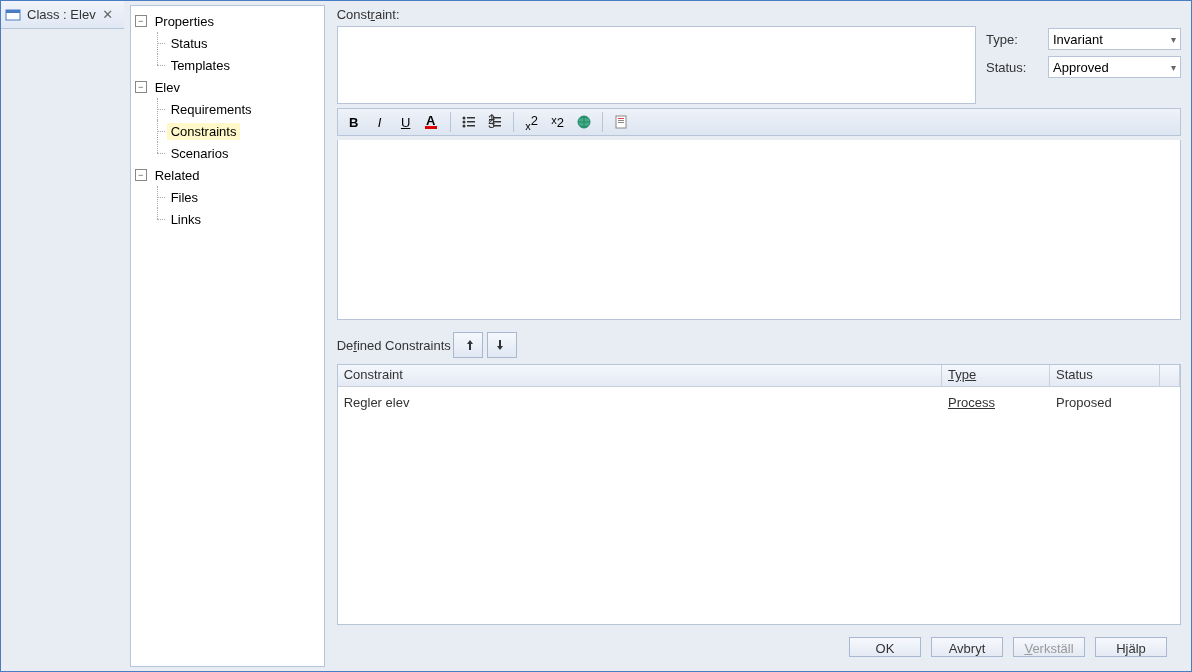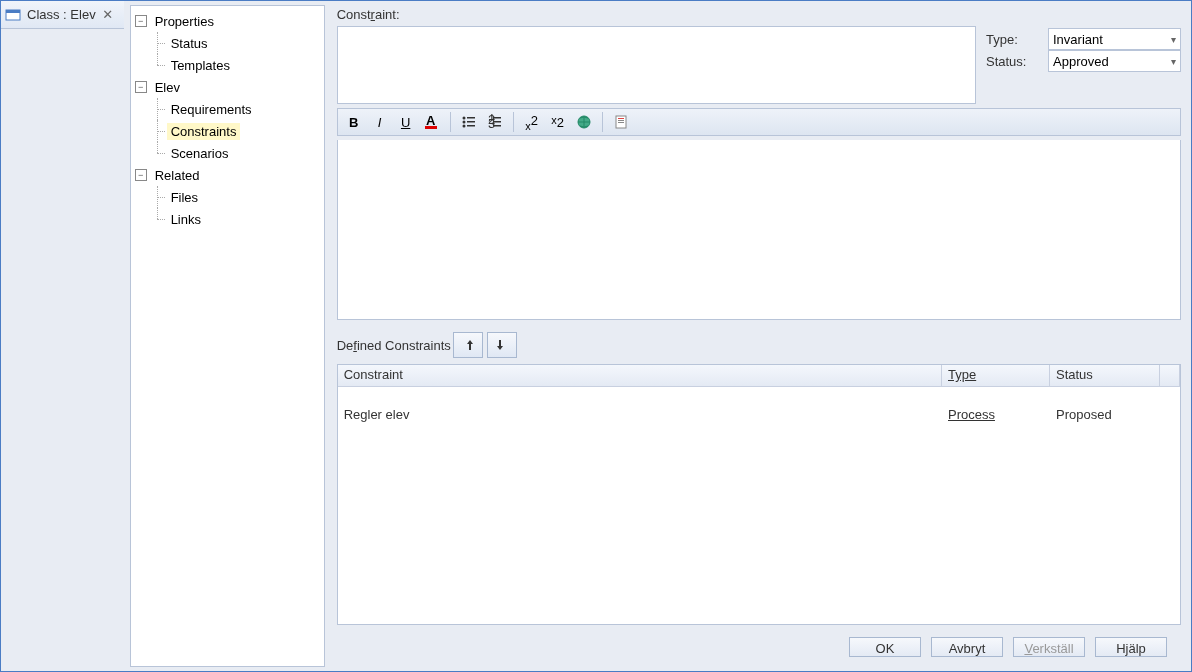--- a/index.html
+++ b/index.html
@@ -24,21 +24,21 @@
     .tree-line.last::before { bottom: 50%; }
     .tree-label { padding: 1px 4px; color: #000000; }
     .tree-label.selected { background: #fff8c8; }
     
     .main-panel { flex: 1; padding: 6px 10px; display: flex; flex-direction: column; gap: 4px; overflow: hidden; }
     
     .row-constraint-label { color: #333; }
     
     .constraint-row { display: flex; gap: 10px; align-items: flex-start; }
     .constraint-textarea { flex: 1; height: 78px; border: 1px solid #b8c4d8; background: #fff; resize: none; padding: 4px; }
-    .type-status-col { width: 195px; display: flex; flex-direction: column; padding-top: 2px; }
+    .type-status-col { width: 195px; display: flex; flex-direction: column; gap: 6px; padding-top: 2px; }
     .ts-row { display: flex; align-items: center; gap: 6px; }
     .ts-label { width: 56px; color: #333; }
     .dropdown { flex: 1; height: 22px; border: 1px solid #b8c4d8; background: #fff; display: flex; align-items: center; padding: 0 4px; position: relative; }
     .dropdown::after { content: '▾'; position: absolute; right: 4px; color: #666; font-size: 10px; }
     
     .editor-toolbar { height: 28px; background: linear-gradient(#eef2f9, #dde5f1); border: 1px solid #b8c4d8; display: flex; align-items: center; padding: 0 4px; gap: 2px; }
     .tb-btn { width: 24px; height: 22px; display: flex; align-items: center; justify-content: center; cursor: pointer; border: 1px solid transparent; }
     .tb-sep { width: 1px; height: 20px; background: #b8c4d8; margin: 0 4px; }
     
     .editor-area { height: 180px; border: 1px solid #b8c4d8; border-top: none; background: #fff; padding: 6px; }
@@ -50,21 +50,21 @@
     .action-btns { margin-left: auto; display: flex; gap: 8px; }
     .action-btn { width: 76px; height: 26px; border: 1px solid #a8b8d0; background: linear-gradient(#f6f8fc, #e0e8f4); cursor: pointer; text-align: center; line-height: 24px; color: #333; }
     .action-btn.disabled { color: #999; }
     .action-btn .ul { text-decoration: underline; }
     
     .grid { flex: 1; border: 1px solid #b8c4d8; background: #fff; display: flex; flex-direction: column; min-height: 190px; }
     .grid-header { display: flex; height: 22px; border-bottom: 1px solid #c8d0e0; background: linear-gradient(#f4f7fc, #e4eaf4); }
     .grid-header .col { border-right: 1px solid #c8d0e0; padding: 2px 6px; color: #333; }
     .grid-body { flex: 1; overflow: auto; }
     .grid-row { display: flex; height: 22px; }
-    .grid-row .col { padding: 20px 6px; color: #333; }
+    .grid-row .col { padding: 8px 6px; color: #333; }
     .col-c { flex: 1; }
     .col-t { width: 108px; text-decoration: underline; }
     .col-s { width: 110px; }
     .col-x { width: 20px; }
     
     .footer-btns { height: 36px; display: flex; align-items: center; justify-content: flex-end; gap: 10px; padding-right: 14px; }
     .footer-btn { width: 72px; height: 20px; border: 1px solid #a8b8d0; background: linear-gradient(#f6f8fc, #e4eaf4); text-align: center; line-height: 22px; cursor: pointer; color: #333; }
     .footer-btn.disabled { color: #999; }
     .footer-btn .ul { text-decoration: underline; }
   </style>

